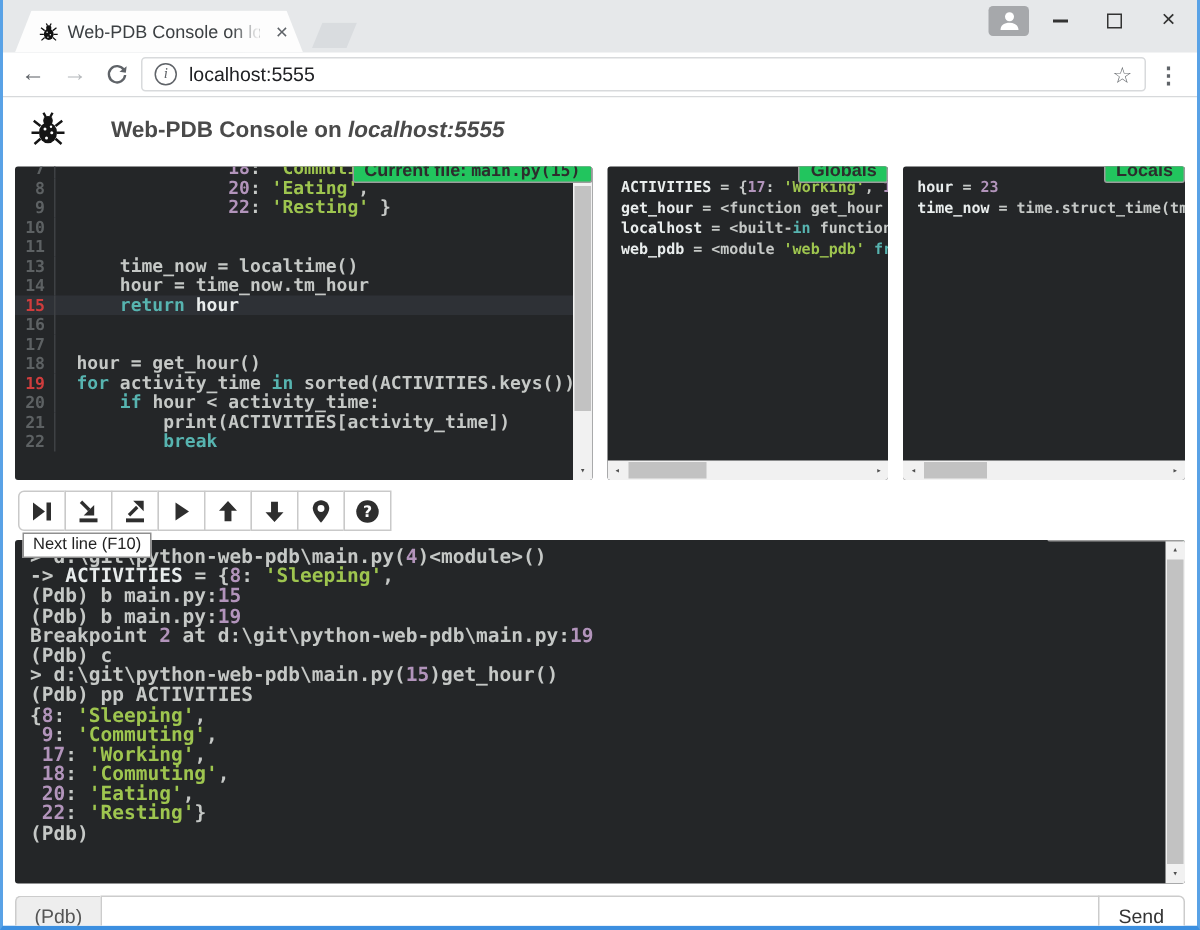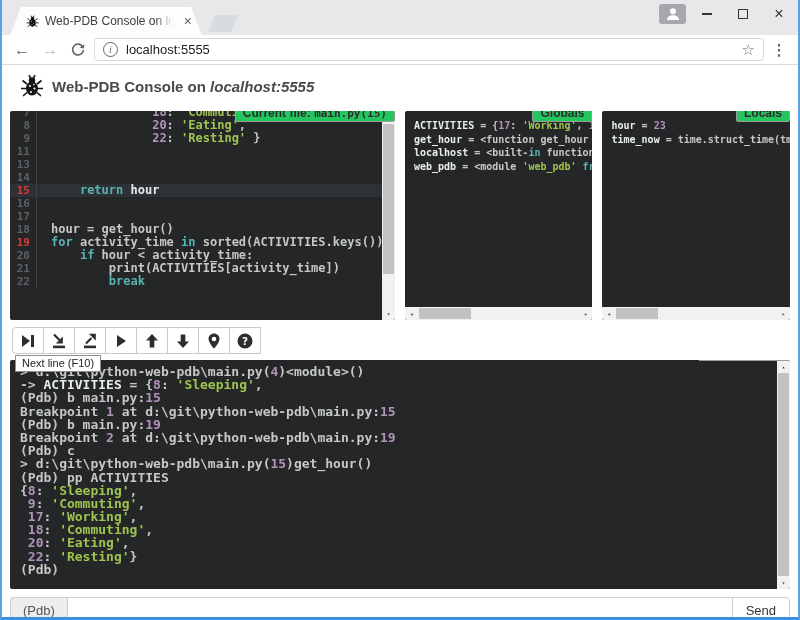--- a/index.html
+++ b/index.html
@@ -32,21 +32,21 @@
   .omnibox { flex:1; height:23px; border:1px solid #d8dadc; border-radius:3px; display:flex; align-items:center; padding:0 8px; gap:8px; background:#fff; }
   .info-icon { width:15px; height:15px; border:1.5px solid #5f6368; border-radius:50%; color:#5f6368;
     font-size:10px; font-style:italic; font-family:"Liberation Serif", serif; display:flex; align-items:center; justify-content:center; flex:none; }
   .url { font-size:13px; color:#202124; }
   .star { margin-left:auto; font-size:15px; color:#6b6f73; }
   .menu-dots { width:22px; height:22px; display:flex; align-items:center; justify-content:center; color:#5f6368; font-size:15px; font-weight:bold; }
 
   
   .page { flex:1; background:#fff; padding:0 8px; position:relative; }
   .appheader { height:38px; display:flex; align-items:center; padding:4px 0 0 10px; }
-  .apptitle { margin-left:8px; font-size:15px; font-weight:bold; color:#4a4a4a; }
+  .apptitle { margin-left:30px; font-size:15px; font-weight:bold; color:#4a4a4a; }
   .apptitle i { font-weight:bold; }
 
   .panels { display:flex; gap:10px; margin-top:8px; height:209px; }
   .dark { background:#242628; border-radius:2px; position:relative;
     font-family:"DejaVu Sans Mono", monospace; font-weight:bold; }
   .panel-badge { position:absolute; top:-7px; right:0; background:#22c55e; border:1px solid #9c9c9c;
     border-radius:2px; padding:1px 7px; font-family:"Liberation Sans", sans-serif; font-size:12px; font-weight:bold; color:#2d2d2d; z-index:3; white-space:nowrap; }
   .panel-badge .mono { font-family:"DejaVu Sans Mono", monospace; font-weight:bold; font-size:11px; }
 
   .code-panel { width:386px; overflow:hidden; }
@@ -188,23 +188,24 @@
     <div class="panels">
 
       <div class="dark code-panel">
         <div class="panel-badge">
           <span>Current file:</span> <span class="mono">main.py(15)</span>
         </div>
         <div class="code-lines" id="code-lines">
             <div class="cl"><div class="ln">7</div><div class="ct"><span class="c-w">              </span><span class="c-pu">18</span><span class="c-w">: </span><span class="c-gr">'Commuting'</span><span class="c-w">,</span></div></div>
             <div class="cl"><div class="ln">8</div><div class="ct"><span class="c-w">              </span><span class="c-pu">20</span><span class="c-w">: </span><span class="c-gr">'Eating'</span><span class="c-w">,</span></div></div>
             <div class="cl"><div class="ln">9</div><div class="ct"><span class="c-w">              </span><span class="c-pu">22</span><span class="c-w">: </span><span class="c-gr">'Resting'</span><span class="c-w"> }</span></div></div>
+            <div class="cl"><div class="ln">10</div><div class="ct"></div></div>
             <div class="cl"><div class="ln">11</div><div class="ct"></div></div>
-            <div class="cl"><div class="ln">13</div></div>
-            <div class="cl"><div class="ln">14</div></div>
+            <div class="cl"><div class="ln">13</div><div class="ct"><span class="c-w">    time_now = localtime()</span></div></div>
+            <div class="cl"><div class="ln">14</div><div class="ct"><span class="c-w">    hour = time_now.tm_hour</span></div></div>
             <div class="cl cur"><div class="ln bp">15</div><div class="ct"><span class="c-w">    </span><span class="c-cy">return</span><span class="c-b"> hour</span></div></div>
             <div class="cl"><div class="ln">16</div><div class="ct"></div></div>
             <div class="cl"><div class="ln">17</div><div class="ct"></div></div>
             <div class="cl"><div class="ln">18</div><div class="ct"><span class="c-w">hour = get_hour()</span></div></div>
             <div class="cl"><div class="ln bp">19</div><div class="ct"><span class="c-cy">for</span><span class="c-w"> activity_time </span><span class="c-cy">in</span><span class="c-w"> sorted(ACTIVITIES.keys()):</span></div></div>
             <div class="cl"><div class="ln">20</div><div class="ct"><span class="c-w">    </span><span class="c-cy">if</span><span class="c-w"> hour &lt; activity_time:</span></div></div>
             <div class="cl"><div class="ln">21</div><div class="ct"><span class="c-w">        print(ACTIVITIES[activity_time])</span></div></div>
             <div class="cl"><div class="ln">22</div><div class="ct"><span class="c-w">        </span><span class="c-cy">break</span></div></div>
           </div>
         <div class="sb-v">
@@ -293,21 +294,20 @@
       </button>
       <div class="tooltip">Next line (F10)</div>
     </div>
 
     <div class="dark console-panel">
       <div class="panel-badge" style="top:-17px;">PDB Console</div>
       <div class="console-lines" id="console-lines">
           <div class="kl"><span class="c-w">&gt; d:\git\python-web-pdb\main.py(</span><span class="c-pu">4</span><span class="c-w">)&lt;module&gt;()</span></div>
           <div class="kl"><span class="c-w">-&gt; </span><span class="c-b">ACTIVITIES</span><span class="c-w"> = {</span><span class="c-pu">8</span><span class="c-w">: </span><span class="c-gr">'Sleeping'</span><span class="c-w">,</span></div>
           <div class="kl"><span class="c-w">(Pdb) b main.py:</span><span class="c-pu">15</span></div>
-          <div class="kl"><span class="c-w">Breakpoint </span><span class="c-pu">1</span><span class="c-w"> at d:\git\python-web-pdb\main.py:</span><span class="c-pu">15</span></div>
           <div class="kl"><span class="c-w">(Pdb) b main.py:</span><span class="c-pu">19</span></div>
           <div class="kl"><span class="c-w">Breakpoint </span><span class="c-pu">2</span><span class="c-w"> at d:\git\python-web-pdb\main.py:</span><span class="c-pu">19</span></div>
           <div class="kl"><span class="c-w">(Pdb) c</span></div>
           <div class="kl"><span class="c-w">&gt; d:\git\python-web-pdb\main.py(</span><span class="c-pu">15</span><span class="c-w">)get_hour()</span></div>
           <div class="kl"><span class="c-w">(Pdb) pp ACTIVITIES</span></div>
           <div class="kl"><span class="c-w">{</span><span class="c-pu">8</span><span class="c-w">: </span><span class="c-gr">'Sleeping'</span><span class="c-w">,</span></div>
           <div class="kl"><span class="c-w"> </span><span class="c-pu">9</span><span class="c-w">: </span><span class="c-gr">'Commuting'</span><span class="c-w">,</span></div>
           <div class="kl"><span class="c-w"> </span><span class="c-pu">17</span><span class="c-w">: </span><span class="c-gr">'Working'</span><span class="c-w">,</span></div>
           <div class="kl"><span class="c-w"> </span><span class="c-pu">18</span><span class="c-w">: </span><span class="c-gr">'Commuting'</span><span class="c-w">,</span></div>
           <div class="kl"><span class="c-w"> </span><span class="c-pu">20</span><span class="c-w">: </span><span class="c-gr">'Eating'</span><span class="c-w">,</span></div>

